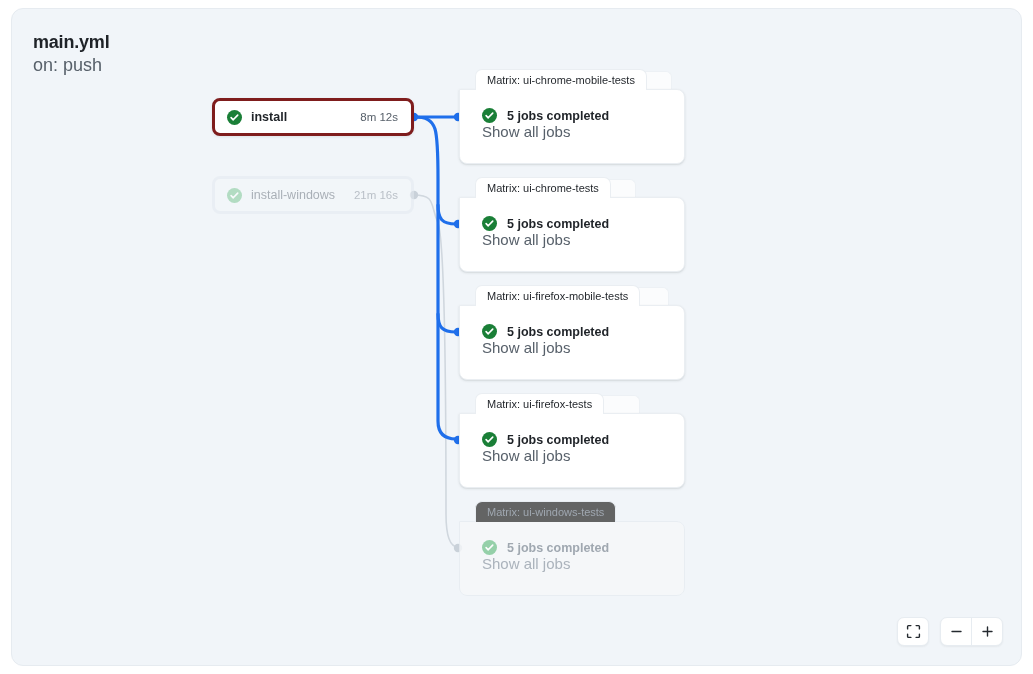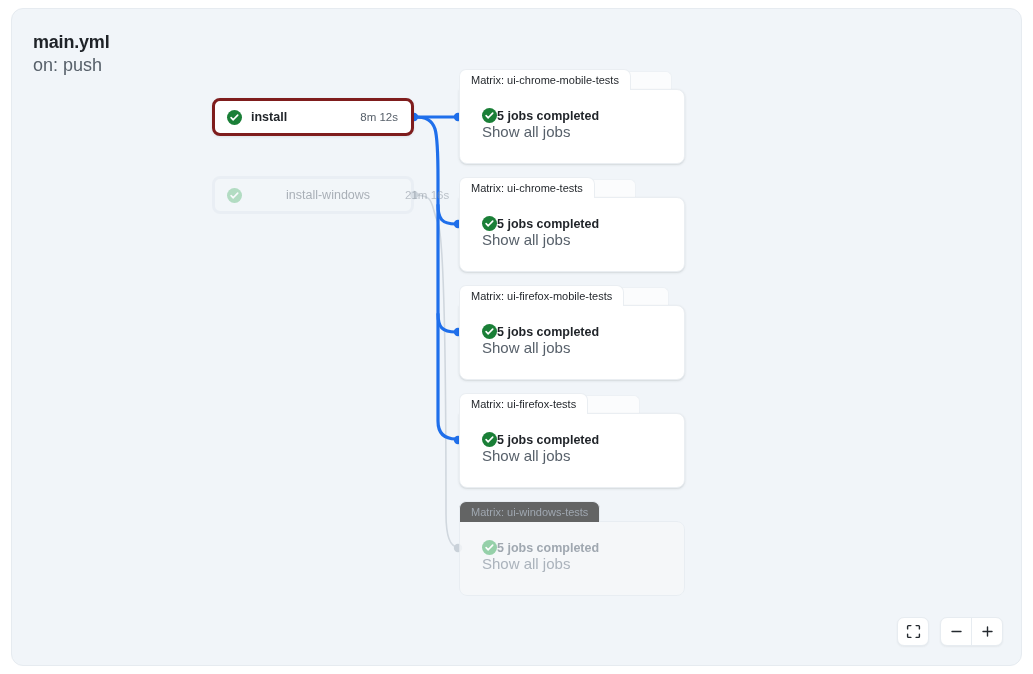--- a/index.html
+++ b/index.html
@@ -71,21 +71,21 @@
     display:inline-flex;align-items:center;justify-content:center;
     flex:0 0 auto;
     background:#1a7f37;
   }
   .status-icon svg{display:block;}
   .status-icon.pale{background:#7fc896;}
 
   
   .matrix-group{position:absolute;}
   .matrix-tab{
-    position:absolute;left:0;top:0;
+    position:absolute;left:16px;top:0;
     height:21px;
     background:#ffffff;
     border:1px solid #eaeef2;
     border-bottom:none;
     border-radius:7px 7px 0 0;
     display:flex;align-items:center;
     padding:0 11px;
     box-sizing:border-box;
     z-index:3;
   }
@@ -108,21 +108,21 @@
     background:#ffffff;
     border:1px solid #eaeef2;
     border-radius:0 8px 8px 8px;
     box-sizing:border-box;
     box-shadow:0 1px 3px rgba(27,31,36,.09), 0 1px 1px rgba(27,31,36,.05);
     z-index:2;
     padding:18px 0 0 22px;
   }
   .matrix-status-row{display:flex;align-items:center;}
   .matrix-status-text{
-    font-size:12.5px;font-weight:600;color:#1f2328;white-space:nowrap;text-align:center;
+    font-size:12.5px;font-weight:600;color:#1f2328;margin-left:10px;white-space:nowrap;text-align:center;
   }
   .matrix-show-all{
     font-size:15px;color:#57606a;margin-top:2px;line-height:14px;
   }
   .matrix-group.dim .matrix-tab{background:#404040;border-color:#e7ecf1;}
   .matrix-group.dim .matrix-body{background:#f6f8fa;border-color:#e7ecf1;box-shadow:none;}
   .matrix-group.dim .matrix-tab-label{color:#8c959f;}
   .matrix-group.dim .matrix-status-text{color:#8c959f;font-weight:600;}
   .matrix-group.dim .matrix-show-all{color:#9aa3ad;}
   .matrix-group.dim{opacity:.8;}
@@ -184,21 +184,21 @@
   <div class="job-node" style="left:200px;top:89px;width:202px;">
     <span class="status-icon">
       <svg width="11" height="11" viewBox="0 0 12 12">
         <path d="M2.3 6.2 L4.6 8.5 L9.5 3.4" fill="none" stroke="#ffffff" stroke-width="1.8" stroke-linecap="round" stroke-linejoin="round"></path>
       </svg>
     </span>
     <span class="job-name">install</span>
     <span class="job-time">8m 12s</span>
   </div>
 
-  <div class="job-node dim" style="left:200px;top:167px;width:202px;gap:35px;">
+  <div class="job-node dim" style="left:200px;top:167px;width:202px;">
     <span class="status-icon pale">
       <svg width="11" height="11" viewBox="0 0 12 12">
         <path d="M2.3 6.2 L4.6 8.5 L9.5 3.4" fill="none" stroke="#ffffff" stroke-width="1.8" stroke-linecap="round" stroke-linejoin="round"></path>
       </svg>
     </span>
     <span class="job-name">install-windows</span>
     <span class="job-time">21m 16s</span>
   </div>
 
   <div class="matrix-group" style="left:447px;top:60px;width:232px;">

